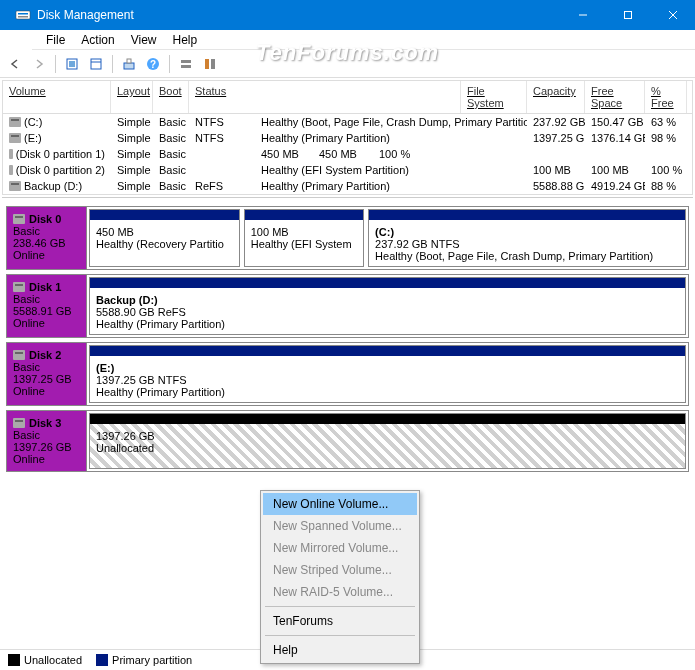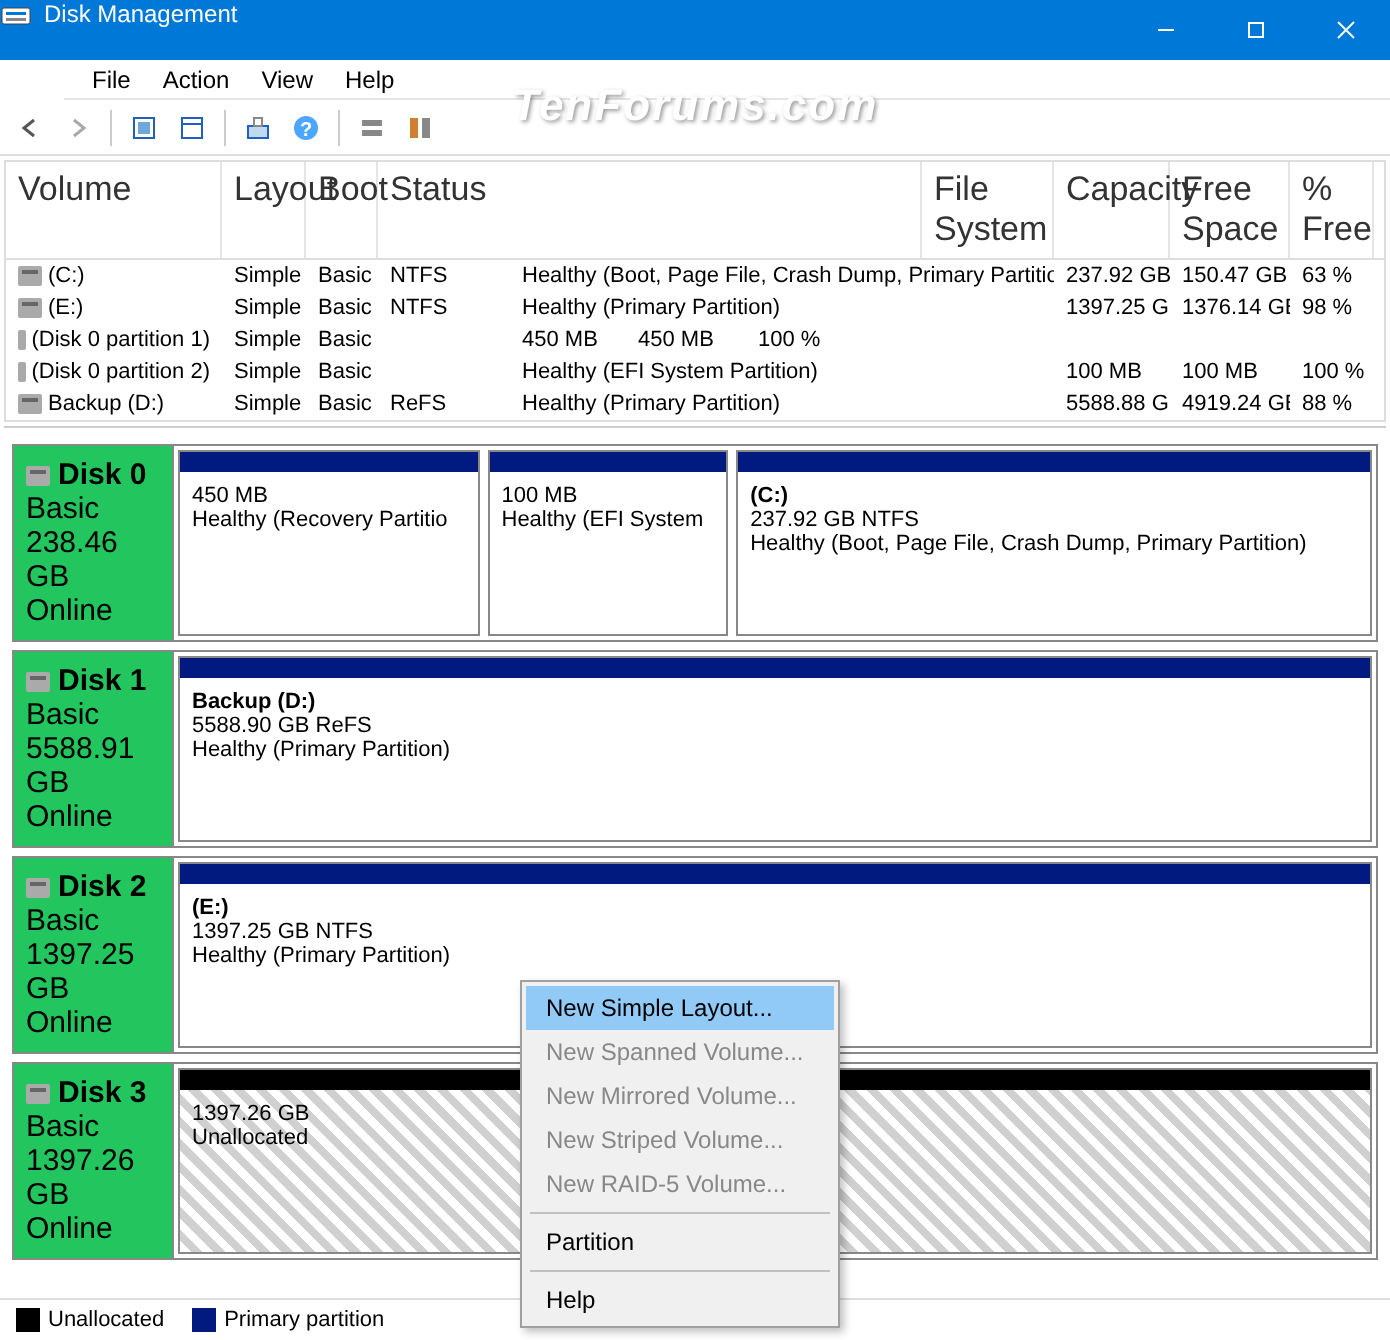--- a/index.html
+++ b/index.html
@@ -1,53 +1,53 @@
 <!DOCTYPE html>
 <html><head>
 <meta charset="utf-8">
 <style>
 * { box-sizing: border-box; margin: 0; padding: 0; font-family: 'Segoe UI', Tahoma, sans-serif; }
 body { width: 695px; height: 670px; background: #fff; font-size: 11px; color: #000; overflow: hidden; position: relative; }
 
-.titlebar { height: 30px; background: #0078d7; color: #fff; display: flex; align-items: flex-start; padding-left: 0; }
+.titlebar { height: 30px; background: #0078d7; color: #fff; display: flex; align-items: center; padding-left: 15px; }
 .titlebar .icon { width: 16px; height: 16px; margin-right: 6px; display: flex; align-items: center; }
 .titlebar .title { flex: 1; font-size: 12px; }
 .titlebar .winbtns { display: flex; }
 .titlebar .winbtn { width: 45px; height: 30px; display: flex; align-items: center; justify-content: center; cursor: pointer; }
 
 .menubar { height: 20px; background: #fff; display: flex; align-items: center; padding: 0 6px; border-bottom: 1px solid #e5e5e5; font-size: 12px; margin-left: 32px; }
 .menubar .menu-item { padding: 2px 8px; cursor: pointer; }
 
 .toolbar { height: 28px; background: #fff; display: flex; align-items: center; padding: 2px 4px; gap: 2px; border-bottom: 1px solid #ddd; }
 .toolbar .tbtn { width: 22px; height: 22px; display: flex; align-items: center; justify-content: center; border: 1px solid transparent; cursor: pointer; }
 .toolbar .sep { width: 1px; height: 18px; background: #ccc; margin: 0 3px; }
 
 .watermark { position: absolute; top: 40px; left: 0; right: 0; text-align: center; font-size: 22px; font-weight: bold; color: #fff; text-shadow: 1px 1px 2px rgba(0,0,0,0.4); pointer-events: none; z-index: 5; font-style: italic; letter-spacing: 1px; }
 
 .volume-list { border: 1px solid #ddd; margin: 2px; }
-.vl-header { display: flex; background: #fff; border-bottom: 1px solid #ddd; font-size: 17px; }
+.vl-header { display: flex; background: #fff; border-bottom: 1px solid #ddd; font-size: 11px; text-decoration: underline; }
 .vl-header .col { padding: 4px 6px; border-right: 1px solid #e5e5e5; color: #333; cursor: pointer; }
 .vl-body { max-height: 95px; overflow: auto; }
 .vl-row { display: flex; font-size: 11px; padding: 1px 0; }
 .vl-row .cell { padding: 1px 6px; overflow: hidden; white-space: nowrap; display: flex; align-items: center; gap: 3px; }
 .disk-ic { width: 12px; height: 10px; background: #aaa; border-radius: 1px; display: inline-block; position: relative; }
 .disk-ic:before { content: ''; position: absolute; top: 2px; left: 2px; right: 2px; height: 2px; background: #666; }
 
 .c-vol { width: 108px; }
 .c-lay { width: 42px; }
 .c-typ { width: 36px; }
 .c-fs  { width: 66px; }
 .c-sta { width: 272px; }
 .c-cap { width: 58px; }
 .c-fre { width: 60px; }
 .c-pct { width: 42px; }
 
 .disk-panel { margin: 2px; border-top: 1px solid #ccc; padding-top: 4px; max-height: 430px; overflow: auto; }
 .disk-row { display: flex; margin: 4px; border: 1px solid #888; }
-.disk-label { width: 80px; padding: 6px 6px; border-right: 1px solid #888; font-size: 15px; background: #22c55e; }
+.disk-label { width: 80px; padding: 6px 6px; border-right: 1px solid #888; font-size: 11px; background: #a21caf; }
 .disk-label .dname { font-weight: bold; display: flex; align-items: center; gap: 4px; }
 .disk-parts { flex: 1; display: flex; background: #fff; }
 .part { position: relative; border: 1px solid #888; margin: 2px; padding: 4px 6px; font-size: 11px; min-height: 56px; }
 .part .part-top { position: absolute; top: 0; left: 0; right: 0; height: 10px; background: #001a80; }
 .part.unalloc .part-top { background: #000; }
 .part.unalloc { background: repeating-linear-gradient(45deg, #fff 0 4px, #d0d0d0 4px 8px); }
 .part-body { margin-top: 12px; }
 .part-body b { font-size: 11px; }
 
 .legend { display: flex; align-items: center; gap: 4px; padding: 4px 8px; font-size: 11px; border-top: 1px solid #ddd; position: absolute; bottom: 0; left: 0; right: 0; background: #fff; }
@@ -314,22 +314,22 @@
 
 <div class="legend">
   <span class="swatch sw-unalloc"></span>
   <span>Unallocated</span>
   <span style="width:6px"></span>
   <span class="swatch sw-primary"></span>
   <span>Primary partition</span>
 </div>
 
 <div class="ctxmenu" id="ctxmenu">
-    <div class="ctx-item highlight">New Simple Layout...</div>
+    <div class="ctx-item highlight">New Online Volume...</div>
     <div class="ctx-item disabled">New Spanned Volume...</div>
     <div class="ctx-item disabled">New Mirrored Volume...</div>
     <div class="ctx-item disabled">New Striped Volume...</div>
     <div class="ctx-item disabled">New RAID-5 Volume...</div>
     <div class="ctx-sep"></div>
-    <div class="ctx-item">Partition</div>
+    <div class="ctx-item">TenForums</div>
     <div class="ctx-sep"></div>
     <div class="ctx-item">Help</div>
   </div>
 
 </body></html>

